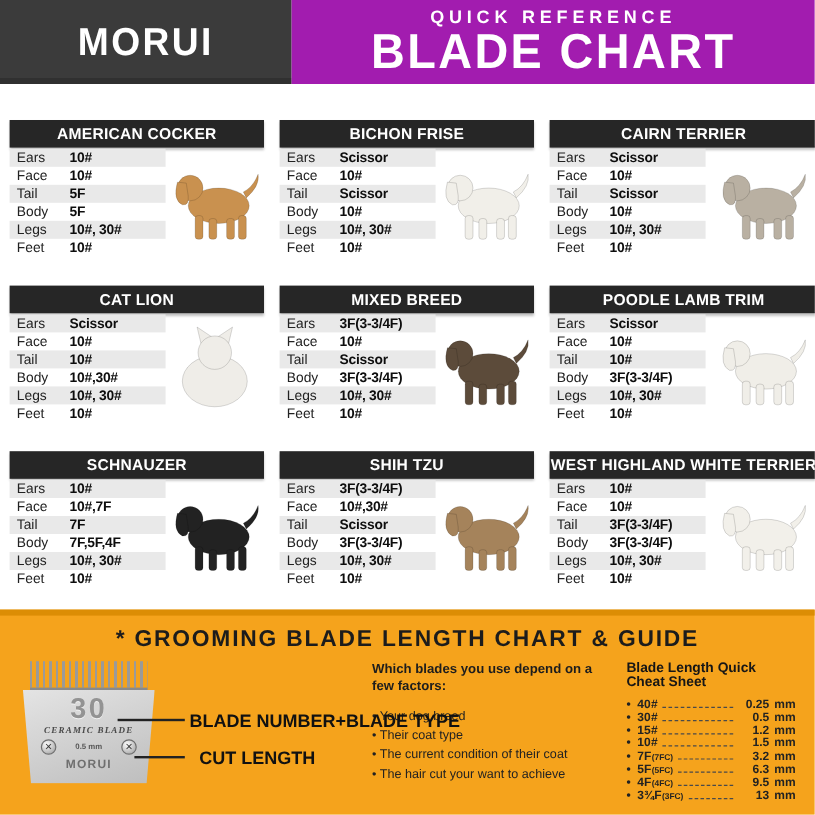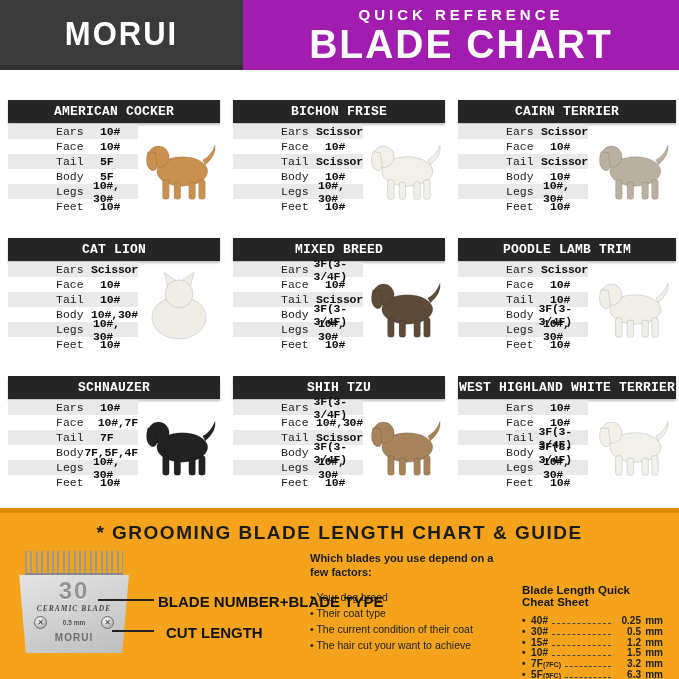--- a/index.html
+++ b/index.html
@@ -14,30 +14,30 @@
   .brand-logo { color:#fff; font-size:31px; font-weight:800; letter-spacing:2px;
                 transform:scaleY(1.05); }
   .head-right { flex:1; background:#a21caf; display:flex; flex-direction:column;
                 align-items:center; justify-content:center; color:#fff; }
   .kicker { font-size:15px; font-weight:800; letter-spacing:4px; line-height:1.1; }
   .main-title { font-size:39px; font-weight:800; letter-spacing:2px; line-height:1.0;
                 transform:scaleY(1.05); }
 
   
   .grid { flex:1; display:grid; grid-template-columns:repeat(3,1fr);
-          column-gap:13px; row-gap:24px; padding:30px 8px 0; align-content:start;font-family:Liberation Mono, monospace; }
+          column-gap:13px; row-gap:24px; padding:30px 8px 0; align-content:start; }
   .card { }
   .card-title { background:#262626; color:#fff; text-align:center; font-size:13px;
                 font-weight:800; letter-spacing:.2px; padding:4px 1px; line-height:15px;
                 white-space:nowrap; overflow:hidden; box-shadow:0 2px 2px rgba(0,0,0,.25); }
   .card-body { display:flex; height:91px; padding-top:1px; }
   .spec-table { width:130px; flex:0 0 auto; padding-top:0; }
   .spec-row { display:flex; height:15px; align-items:center; font-size:11.5px; }
   .spec-row:nth-child(odd) { background:#E9E9E9; } 
-  .spec-label { width:50px; padding-left:6px; color:#222;margin-left:42px; }
+  .spec-label { width:50px; padding-left:6px; color:#222; }
   .spec-value { font-weight:700; color:#0d0d0d; letter-spacing:-.2px; }
   .pet-wrap { flex:1; display:flex; align-items:center; justify-content:center; }
   .pet-wrap svg { width:82px; height:80px; }
   svg[data-animal="cat"] .shape-dog { display:none; }
   svg[data-animal="dog"] .shape-cat { display:none; }
 
   
   .guide { height:171px; flex:0 0 auto; background:#F5A31C;
            border-top:5px solid #DC8D05; position:relative; }
   .guide-title { text-align:center; font-size:19px; font-weight:800; color:#1C1C1C;
@@ -76,21 +76,21 @@
 
   
   .factors-col { width:206px; flex:0 0 auto; padding-top:2px; }
   .factors-heading { font-size:11px; font-weight:800; color:#1d1d1d; line-height:1.3;
       margin-bottom:9px; width:190px; }
   .factors-list { list-style:none; font-size:10.5px; color:#222; line-height:1.55; }
   .factor-item::before { content:"• "; }
 
   
   .cheat-col { flex:1; padding:2px 6px 0 6px; }
-  .cheat-heading { font-size:11.5px; font-weight:800; color:#161616; margin-bottom:7px;margin-top:33px; }
+  .cheat-heading { font-size:11.5px; font-weight:800; color:#161616; margin-bottom:7px; }
   .cheat-row { display:flex; align-items:baseline; font-size:10px; color:#222;
       height:10.8px; font-weight:700; }
   .cheat-bullet { width:9px; }
   .cheat-blade { letter-spacing:.2px; }
   .cheat-sub { font-size:7px; }
   .cheat-leader { flex:1; border-bottom:1.5px dashed #4a4a4a; margin:0 5px 3px 4px; }
   .cheat-value { width:25px; text-align:right; }
   .cheat-unit { width:22px; text-align:right; }
 </style>
 </head>

